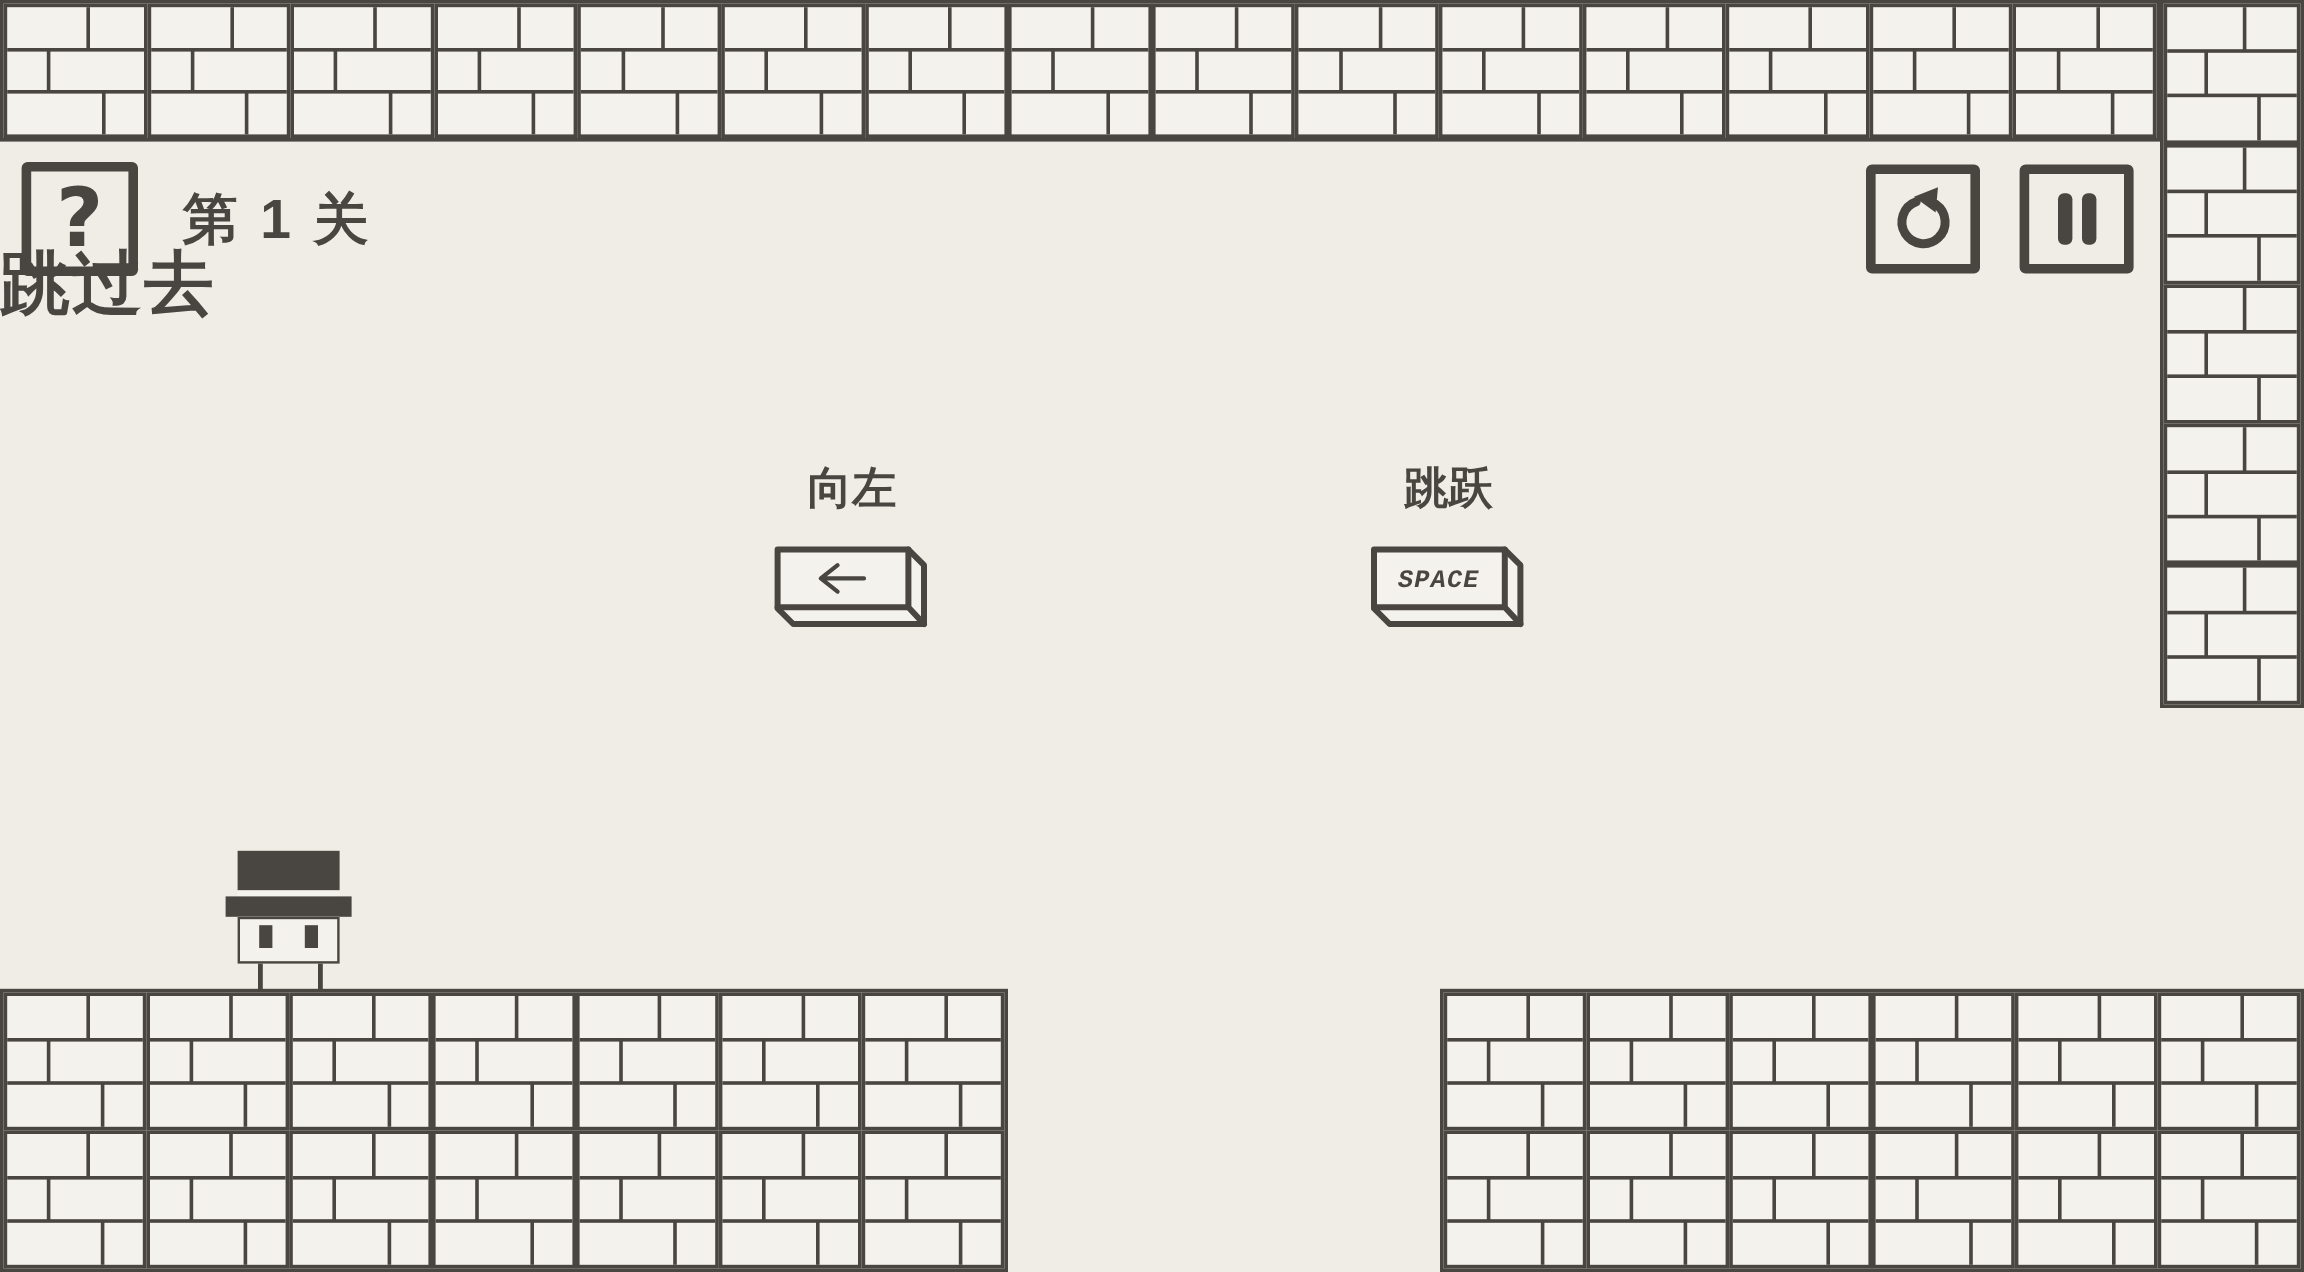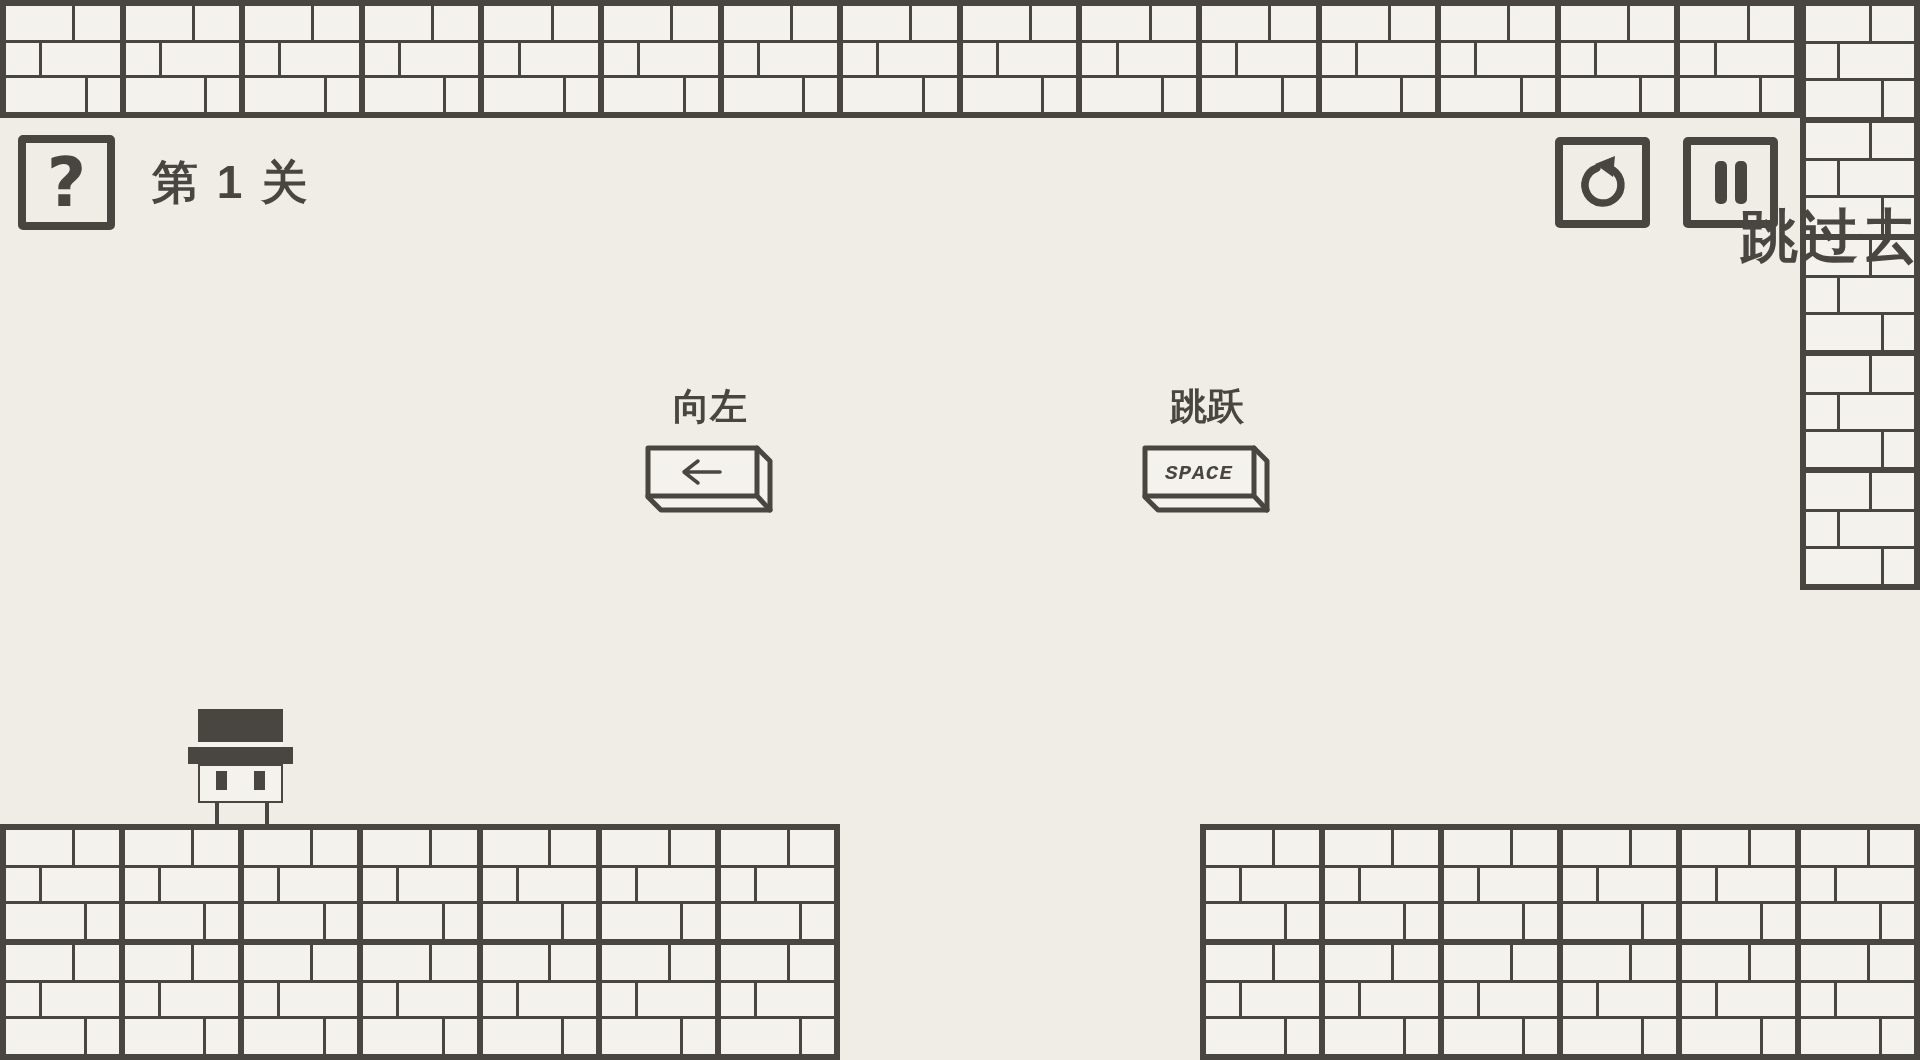--- a/index.html
+++ b/index.html
@@ -22,26 +22,26 @@
   
   .sq-btn{position:absolute;box-sizing:border-box;border:8px solid #494540;border-radius:5px;
           background:transparent;display:flex;align-items:center;justify-content:center;
           padding:0;cursor:pointer;color:#494540;}
   .help-btn{left:18px;top:135px;width:97px;height:95px;
             font-family:"DejaVu Sans",sans-serif;font-weight:bold;font-size:68px;line-height:1;}
   .restart-btn{left:1555px;top:137px;width:95px;height:91px;}
   .pause-btn{left:1683px;top:137px;width:95px;height:91px;}
   .level-label{position:absolute;left:152px;top:135px;height:95px;line-height:95px;
                font-size:46px;font-weight:600;letter-spacing:3px;}
-  .game-title{position:absolute;left:0;right:0;top:198px;text-align:right;
+  .game-title{position:absolute;left:0;right:0;top:198px;text-align:left;
               font-size:58px;font-weight:600;letter-spacing:2px;}
 
   
   .control{position:absolute;top:386px;width:132px;text-align:center;}
-  .control-label{font-size:37px;font-weight:600;height:42px;line-height:42px;margin-bottom:16px;}
+  .control-label{font-size:37px;font-weight:600;height:42px;line-height:42px;margin-bottom:26px;}
   .control svg{display:block;margin:0 auto;}
   .keycap-line{fill:none;stroke:#494540;stroke-width:5;stroke-linejoin:round;stroke-linecap:round;}
   .keycap-face{fill:#f4f2ec;stroke:#494540;stroke-width:5;stroke-linejoin:round;}
   .key-glyph{fill:none;stroke:#494540;stroke-width:3.5;stroke-linejoin:round;stroke-linecap:round;}
   .key-text{fill:#494540;font-family:"Liberation Mono",monospace;font-style:italic;
             font-weight:bold;font-size:21px;letter-spacing:1px;}
 
   
   .character{position:absolute;left:188px;top:709px;width:105px;height:116px;}
   .character div{position:absolute;}

